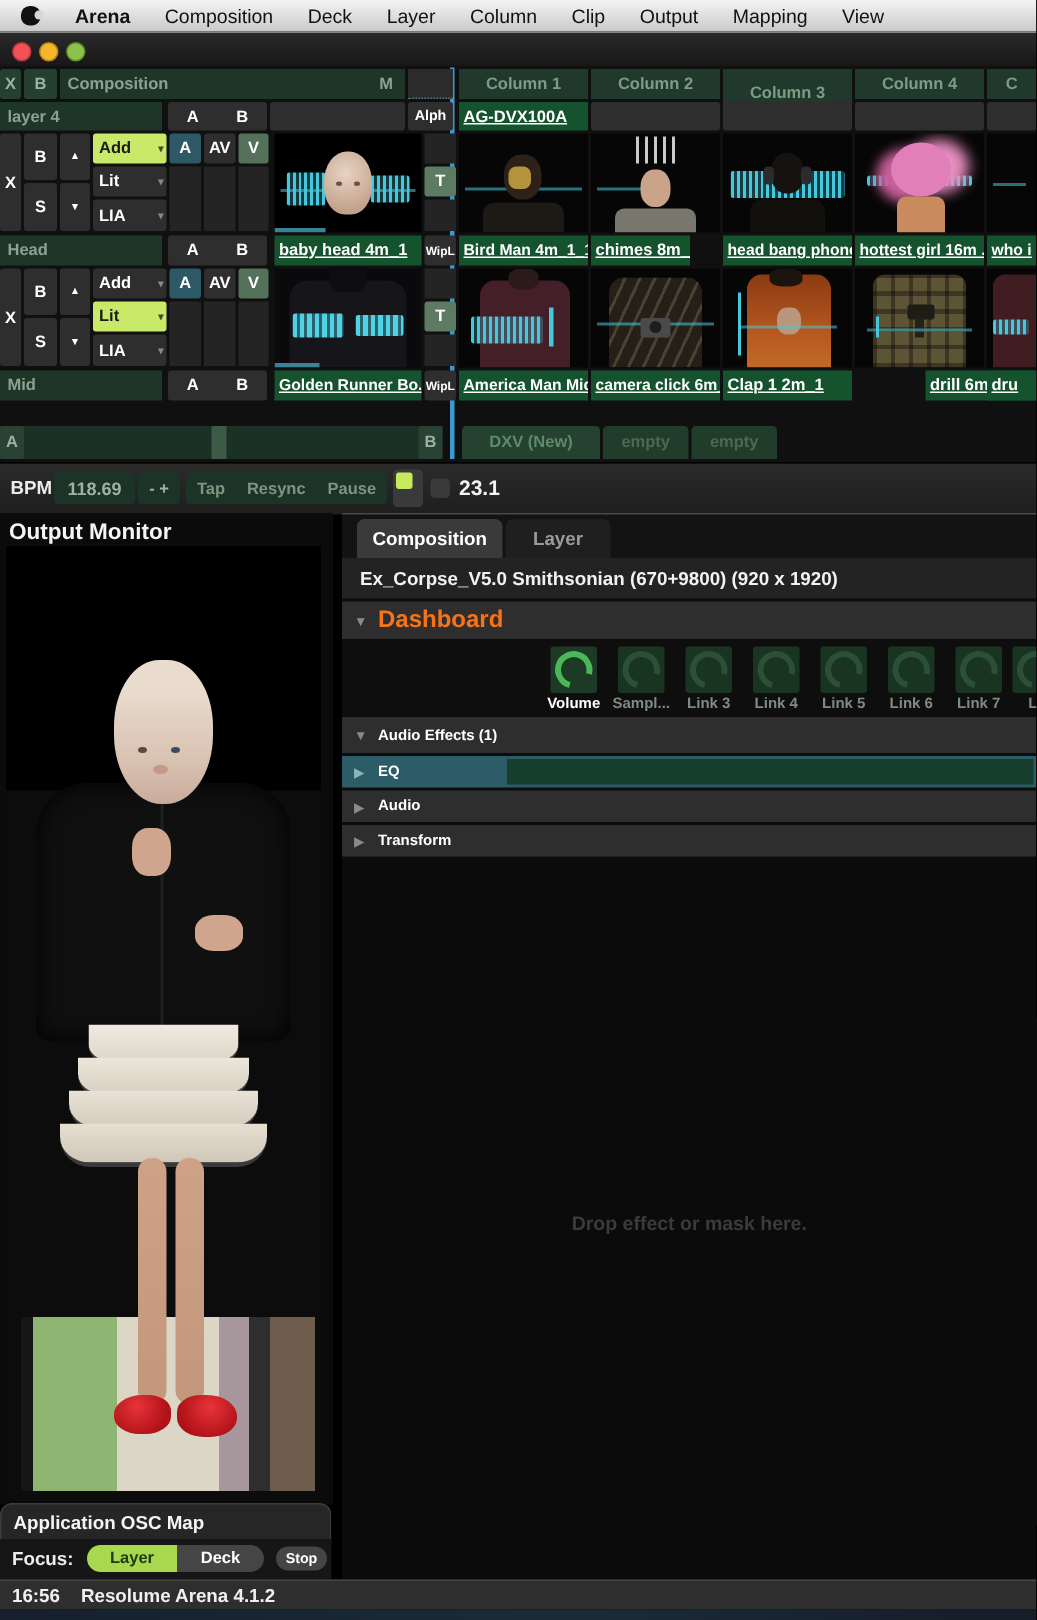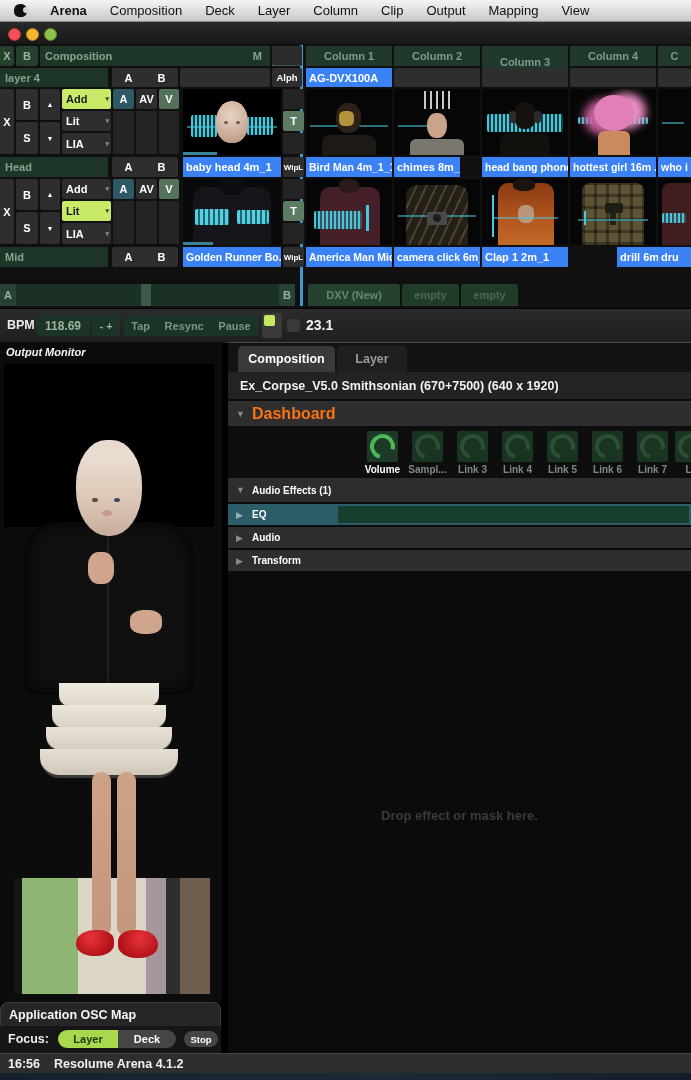--- a/index.html
+++ b/index.html
@@ -18,22 +18,22 @@
   .light{width:11px;height:11px;border-radius:50%;position:absolute;top:6px;}
   
   .cell{background:#2e2e2e;color:#fff;font-weight:bold;font-size:11px;display:flex;
         align-items:center;justify-content:center;border-radius:2px;box-sizing:border-box;}
   .gbar{background:#1e3627;color:#8aa391;font-weight:bold;font-size:11px;display:flex;
         align-items:center;padding-left:5px;box-sizing:border-box;}
   .gbtn{background:#25402f;color:#9ab3a1;font-weight:bold;font-size:11px;display:flex;
         align-items:center;justify-content:center;border-radius:2px;}
   .ghead{background:#20392c;color:#7d9c86;font-weight:bold;font-size:11px;display:flex;
          align-items:center;justify-content:center;overflow:hidden;}
-  .namebar{background:#3b82f6;color:#fff;font-weight:bold;font-size:10.5px;display:flex;
-           align-items:center;padding:0 3px;white-space:nowrap;overflow:hidden;box-sizing:border-box;}
+  .namebar{background:#14532d;color:#fff;font-weight:bold;font-size:10.5px;display:flex;
+           align-items:center;padding:0 3px;white-space:nowrap;overflow:hidden;box-sizing:border-box;text-decoration:underline;}
   .dd{margin-left:auto;font-size:7px;color:#8a8a8a;padding-right:2px;}
   .hl{background:#c9e969!important;color:#1a1a1a!important;}
   .hl .dd{color:#4a4a2a;}
   .thumb{position:absolute;background:#060606;overflow:hidden;}
   .wv{position:absolute;background:repeating-linear-gradient(90deg,#45c8dc 0 2px,rgba(69,200,220,.28) 2px 4px);border-radius:2px;}
   .wline{position:absolute;height:2px;background:rgba(69,200,220,.55);}
   .prog{position:absolute;left:0;bottom:0;height:3px;background:#3a8295;}
   .tri{font-size:9px;}
   .knobwrap{position:absolute;width:45px;top:431px;text-align:center;}
   .knobsq{width:31px;height:31px;margin:0 auto;border-radius:2px;display:flex;align-items:center;justify-content:center;}
@@ -275,21 +275,21 @@
       <span>Pause</span>
     </div>
     <div class="abs" style="left:262px;top:4px;width:20px;height:25px;background:#3a3a3a;border-radius:3px;">
       <div class="abs" style="left:2px;top:2px;width:11px;height:11px;background:#c7e95c;border-radius:2px;"></div>
     </div>
     <div class="abs" style="left:287px;top:10px;width:13px;height:13px;background:#3a3a3a;border-radius:3px;"></div>
     <span class="abs b" style="left:306px;top:8px;font-size:14px;color:#f2f2f2;">23.1</span>
   </div>
 
   <div class="abs" style="left:0;top:342px;width:222px;height:661px;background:#0b0b0b;">
-    <span class="abs b" style="left:6px;top:4px;font-size:11px;color:#f5f5f5;font-style:italic;">Output Monitor</span>
+    <span class="abs b" style="left:6px;top:4px;font-size:15px;color:#f5f5f5;">Output Monitor</span>
 
     <div class="abs" style="left:4px;top:22px;width:210px;height:637px;background:#000;overflow:hidden;">
       <div class="abs" style="left:0;top:163px;width:210px;height:474px;background:#0c0c0c;"></div>
 
       <div class="abs" style="left:10px;top:514px;width:196px;height:116px;background:linear-gradient(90deg,#161616 0 8px,#8fb573 8px 64px,#dcd6c6 64px 132px,#a5979c 132px 152px,#2e2e2e 152px 166px,#6e5d4c 166px 196px);"></div>
 
       <div class="abs" style="left:20px;top:158px;width:170px;height:172px;background:#101010;border-radius:34px 34px 10px 10px;box-shadow:inset 0 0 18px #000;"></div>
       <div class="abs" style="left:103px;top:170px;width:2px;height:150px;background:#1f1f1f;"></div>
 
       <div class="abs" style="left:84px;top:188px;width:26px;height:32px;background:#cfa58d;border-radius:40%;"></div>
@@ -314,21 +314,21 @@
   </div>
 
   <div class="abs" style="left:228px;top:342px;width:463px;height:711px;background:#0c0c0c;"></div>
 
   <div class="abs" style="left:228px;top:342px;width:463px;height:29px;background:#131313;border-top:1px solid #4a4a4a;">
     <div class="abs b" style="left:10px;top:3px;width:97px;height:26px;background:#3a3a3a;border-radius:5px 5px 0 0;color:#fff;font-size:12.5px;display:flex;align-items:center;justify-content:center;">Composition</div>
     <div class="abs b" style="left:109px;top:3px;width:70px;height:26px;background:#1f1f1f;border-radius:5px 5px 0 0;color:#9a9a9a;font-size:12.5px;display:flex;align-items:center;justify-content:center;">Layer</div>
   </div>
 
   <div class="abs" style="left:228px;top:372px;width:463px;height:27px;background:#232323;display:flex;align-items:center;">
-    <span class="b" style="padding-left:12px;font-size:12.5px;color:#f2f2f2;">Ex_Corpse_V5.0 Smithsonian (670+7500) (640 x 1920)</span>
+    <span class="b" style="padding-left:12px;font-size:12.5px;color:#f2f2f2;">Ex_Corpse_V5.0 Smithsonian (670+9800) (920 x 1920)</span>
   </div>
 
   <div class="abs" style="left:228px;top:401px;width:463px;height:25px;background:#2e2e2e;display:flex;align-items:center;">
     <span class="tri" style="color:#8a8a8a;width:16px;padding-left:8px;">▼</span>
     <span class="b" style="font-size:16px;color:#f97316;text-align:right;">Dashboard</span>
   </div>
 
   <div class="abs" style="left:228px;top:427px;width:463px;height:50px;background:#0e0e0e;"></div>
   <div class="knobwrap" style="left:360px;">
     <div class="knobsq" style="background:#1d3a26;">

